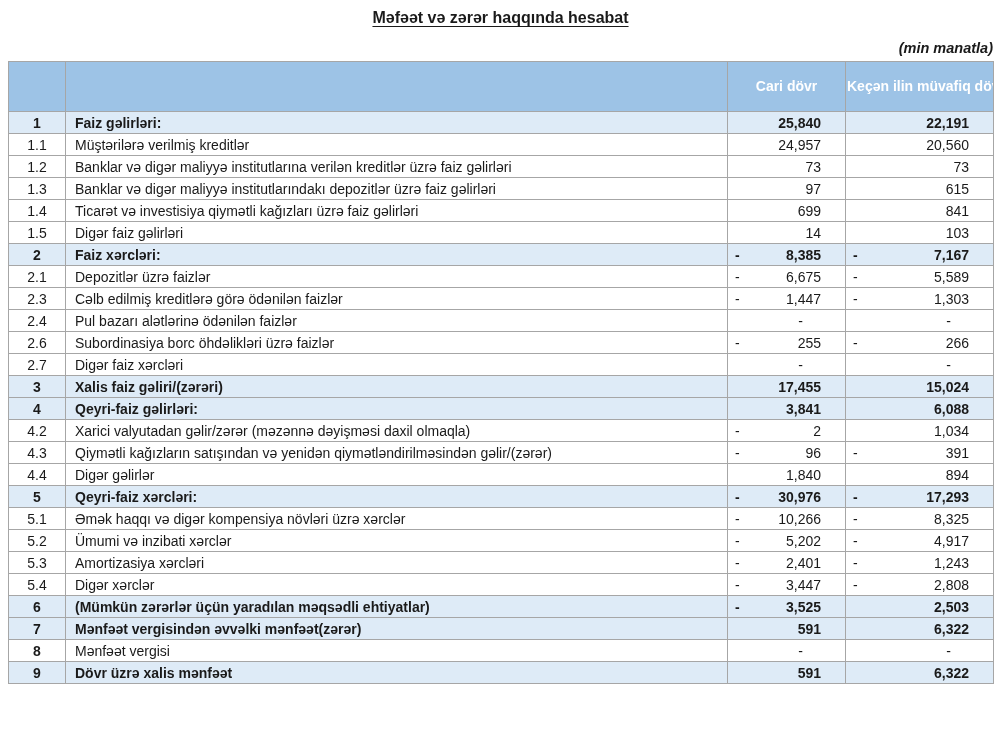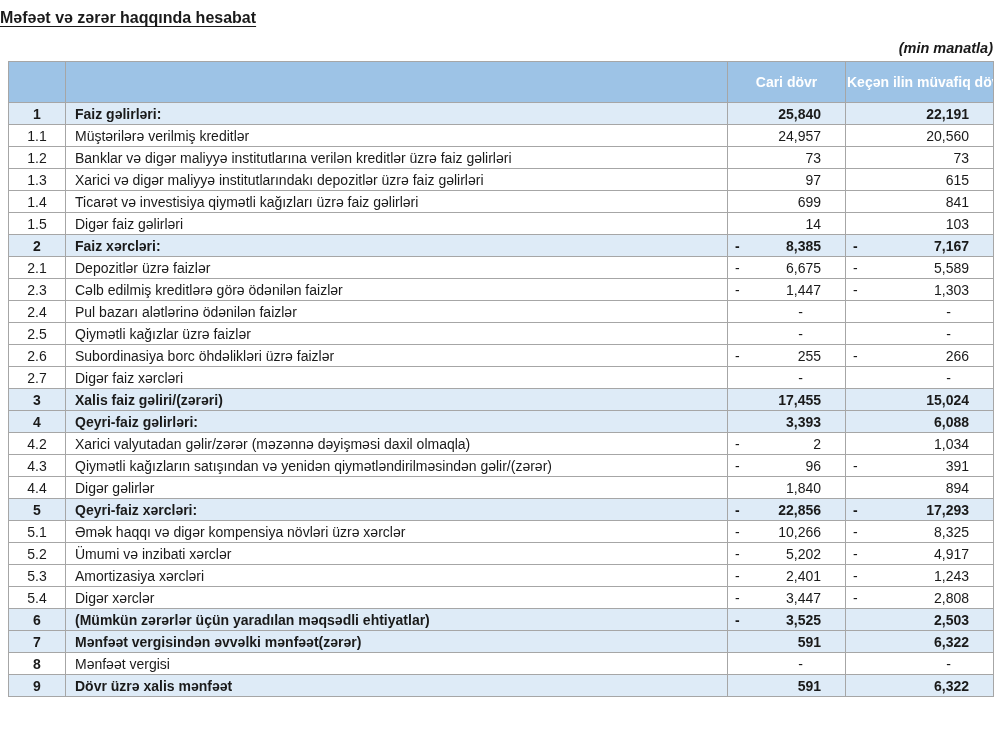--- a/index.html
+++ b/index.html
@@ -10,21 +10,21 @@
     --border:#a6a6a6;
     --text:#1a1a1a;
   }
   *{box-sizing:border-box;}
   html,body{margin:0;padding:0;}
   body{
     width:1001px;height:754px;overflow:hidden;background:#fff;
     font-family:"Liberation Sans","DejaVu Sans",sans-serif;
     color:var(--text);
   }
-  .title-row{margin-top:9px;}
+  .title-row{margin-top:9px;text-align:center;}
   .page-title{
     font-size:16px;font-weight:bold;text-decoration:underline;
     text-underline-offset:3px;
   }
   .unit-note{
     margin:13px 8px 5px 0;text-align:right;
     font-size:14.5px;font-style:italic;font-weight:bold;
   }
   table.pl{
     margin-left:8px;width:985px;border-collapse:collapse;table-layout:fixed;
@@ -33,21 +33,21 @@
   table.pl th,table.pl td{
     border:1px solid var(--border);
     overflow:hidden;white-space:nowrap;
   }
   col.c-no{width:57px;}
   col.c-label{width:662px;}
   col.c-cur{width:118px;}
   col.c-prev{width:148px;}
   thead th{
     background:var(--header-bg);color:var(--header-text);
-    font-weight:bold;height:41px;text-align:center;vertical-align:middle;
+    font-weight:bold;height:50px;text-align:center;vertical-align:middle;
     line-height:17px;white-space:normal;
   }
   tbody tr{height:22px;background:var(--row-bg);}
   tbody td{vertical-align:middle;padding:0;}
   td.no{text-align:center;}
   td.label{padding-left:9px;text-align:left;}
   td.val{position:relative;text-align:right;padding-right:24px;}
   td.val .neg{position:absolute;left:7px;top:0;bottom:0;display:flex;align-items:center;}
   td.val.zero{padding-right:42px;}
   tr.row-section td{background:var(--section-bg);font-weight:bold;}
@@ -91,21 +91,21 @@
     <td class="val"><span class="neg"></span><span>20,560</span></td>
   </tr>
         <tr class="row-sub">
     <td class="no">1.2</td>
     <td class="label">Banklar və digər maliyyə institutlarına verilən kreditlər üzrə faiz gəlirləri</td>
     <td class="val"><span class="neg"></span><span>73</span></td>
     <td class="val"><span class="neg"></span><span>73</span></td>
   </tr>
         <tr class="row-sub">
     <td class="no">1.3</td>
-    <td class="label">Xarici və digər maliyyə institutlarındakı depozitlər üzrə faiz gəlirləri</td>
+    <td class="label">Banklar və digər maliyyə institutlarındakı depozitlər üzrə faiz gəlirləri</td>
     <td class="val"><span class="neg"></span><span>97</span></td>
     <td class="val"><span class="neg"></span><span>615</span></td>
   </tr>
         <tr class="row-sub">
     <td class="no">1.4</td>
     <td class="label">Ticarət və investisiya qiymətli kağızları üzrə faiz gəlirləri</td>
     <td class="val"><span class="neg"></span><span>699</span></td>
     <td class="val"><span class="neg"></span><span>841</span></td>
   </tr>
         <tr class="row-sub">
@@ -132,47 +132,41 @@
     <td class="val"><span class="neg">-</span><span>1,447</span></td>
     <td class="val"><span class="neg">-</span><span>1,303</span></td>
   </tr>
         <tr class="row-sub">
     <td class="no">2.4</td>
     <td class="label">Pul bazarı alətlərinə ödənilən faizlər</td>
     <td class="val zero"><span class="neg"></span><span>-</span></td>
     <td class="val zero"><span class="neg"></span><span>-</span></td>
   </tr>
         <tr class="row-sub">
-    <td class="no">2.5</td>
-    <td class="label">Qiymətli kağızlar üzrə faizlər</td>
-    <td class="val zero"><span class="neg"></span><span>-</span></td>
-    <td class="val zero"><span class="neg"></span><span>-</span></td>
-  </tr>
-        <tr class="row-sub">
     <td class="no">2.6</td>
     <td class="label">Subordinasiya borc öhdəlikləri üzrə faizlər</td>
     <td class="val"><span class="neg">-</span><span>255</span></td>
     <td class="val"><span class="neg">-</span><span>266</span></td>
   </tr>
         <tr class="row-sub">
     <td class="no">2.7</td>
     <td class="label">Digər faiz xərcləri</td>
     <td class="val zero"><span class="neg"></span><span>-</span></td>
     <td class="val zero"><span class="neg"></span><span>-</span></td>
   </tr>
         <tr class="row-section">
     <td class="no">3</td>
     <td class="label">Xalis faiz gəliri/(zərəri)</td>
     <td class="val"><span class="neg"></span><span>17,455</span></td>
     <td class="val"><span class="neg"></span><span>15,024</span></td>
   </tr>
         <tr class="row-section">
     <td class="no">4</td>
     <td class="label">Qeyri-faiz gəlirləri:</td>
-    <td class="val"><span class="neg"></span><span>3,393</span></td>
+    <td class="val"><span class="neg"></span><span>3,841</span></td>
     <td class="val"><span class="neg"></span><span>6,088</span></td>
   </tr>
         <tr class="row-sub">
     <td class="no">4.2</td>
     <td class="label">Xarici valyutadan gəlir/zərər (məzənnə dəyişməsi daxil olmaqla)</td>
     <td class="val"><span class="neg">-</span><span>2</span></td>
     <td class="val"><span class="neg"></span><span>1,034</span></td>
   </tr>
         <tr class="row-sub">
     <td class="no">4.3</td>
@@ -182,21 +176,21 @@
   </tr>
         <tr class="row-sub">
     <td class="no">4.4</td>
     <td class="label">Digər gəlirlər</td>
     <td class="val"><span class="neg"></span><span>1,840</span></td>
     <td class="val"><span class="neg"></span><span>894</span></td>
   </tr>
         <tr class="row-section">
     <td class="no">5</td>
     <td class="label">Qeyri-faiz xərcləri:</td>
-    <td class="val"><span class="neg">-</span><span>22,856</span></td>
+    <td class="val"><span class="neg">-</span><span>30,976</span></td>
     <td class="val"><span class="neg">-</span><span>17,293</span></td>
   </tr>
         <tr class="row-sub">
     <td class="no">5.1</td>
     <td class="label">Əmək haqqı və digər kompensiya növləri üzrə xərclər</td>
     <td class="val"><span class="neg">-</span><span>10,266</span></td>
     <td class="val"><span class="neg">-</span><span>8,325</span></td>
   </tr>
         <tr class="row-sub">
     <td class="no">5.2</td>

